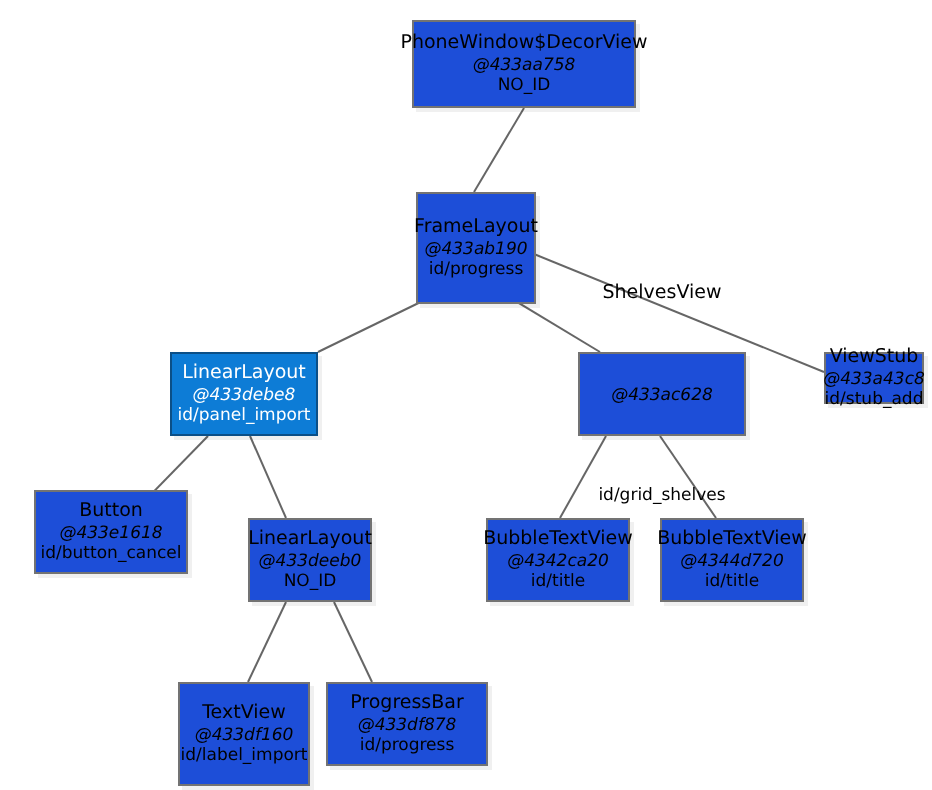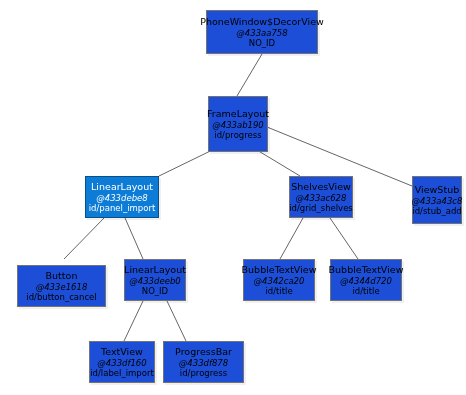--- a/index.html
+++ b/index.html
@@ -95,51 +95,51 @@
       <div class="node-box" style="left: 196px; top: 96px; width: 60px; height: 56px; margin-left: 12px;">
         <div class="node-class">FrameLayout</div>
         <div class="node-addr">@433ab190</div>
         <div class="node-id">id/progress</div>
       </div>
       <div class="node-box selected" style="left: 85px; top: 176px; width: 74px; height: 42px;">
         <div class="node-class">LinearLayout</div>
         <div class="node-addr">@433debe8</div>
         <div class="node-id">id/panel_import</div>
       </div>
-      <div class="node-box" style="left: 289px; top: 176px; width: 64px; height: 42px;">
+      <div class="node-box" style="left: 289px; top: 176px; width: 84px; height: 42px; gap: 40px;">
         <div class="node-class">ShelvesView</div>
         <div class="node-addr">@433ac628</div>
         <div class="node-id">id/grid_shelves</div>
       </div>
-      <div class="node-box" style="left: 412px; top: 176px; width: 50px; height: 48px;">
+      <div class="node-box" style="left: 412px; top: 176px; width: 50px; height: 26px;">
         <div class="node-class">ViewStub</div>
         <div class="node-addr">@433a43c8</div>
         <div class="node-id">id/stub_add</div>
       </div>
-      <div class="node-box" style="left: 17px; top: 265px; width: 89px; height: 42px; justify-content: center;">
+      <div class="node-box" style="left: 17px; top: 245px; width: 77px; height: 42px; justify-content: center;">
         <div class="node-class">Button</div>
         <div class="node-addr">@433e1618</div>
         <div class="node-id">id/button_cancel</div>
       </div>
       <div class="node-box" style="left: 124px; top: 259px; width: 62px; height: 42px;">
         <div class="node-class">LinearLayout</div>
         <div class="node-addr">@433deeb0</div>
         <div class="node-id">NO_ID</div>
       </div>
       <div class="node-box" style="left: 243px; top: 259px; width: 72px; height: 42px;">
         <div class="node-class">BubbleTextView</div>
         <div class="node-addr">@4342ca20</div>
         <div class="node-id">id/title</div>
       </div>
       <div class="node-box" style="left: 330px; top: 259px; width: 72px; height: 42px;">
         <div class="node-class">BubbleTextView</div>
         <div class="node-addr">@4344d720</div>
         <div class="node-id">id/title</div>
       </div>
-      <div class="node-box" style="left: 89px; top: 341px; width: 66px; height: 42px;">
+      <div class="node-box" style="left: 89px; top: 341px; width: 66px; height: 52px;">
         <div class="node-class">TextView</div>
         <div class="node-addr">@433df160</div>
         <div class="node-id">id/label_import</div>
       </div>
       <div class="node-box" style="left: 163px; top: 341px; width: 81px; height: 42px;">
         <div class="node-class">ProgressBar</div>
         <div class="node-addr">@433df878</div>
         <div class="node-id">id/progress</div>
       </div>
     </div>

